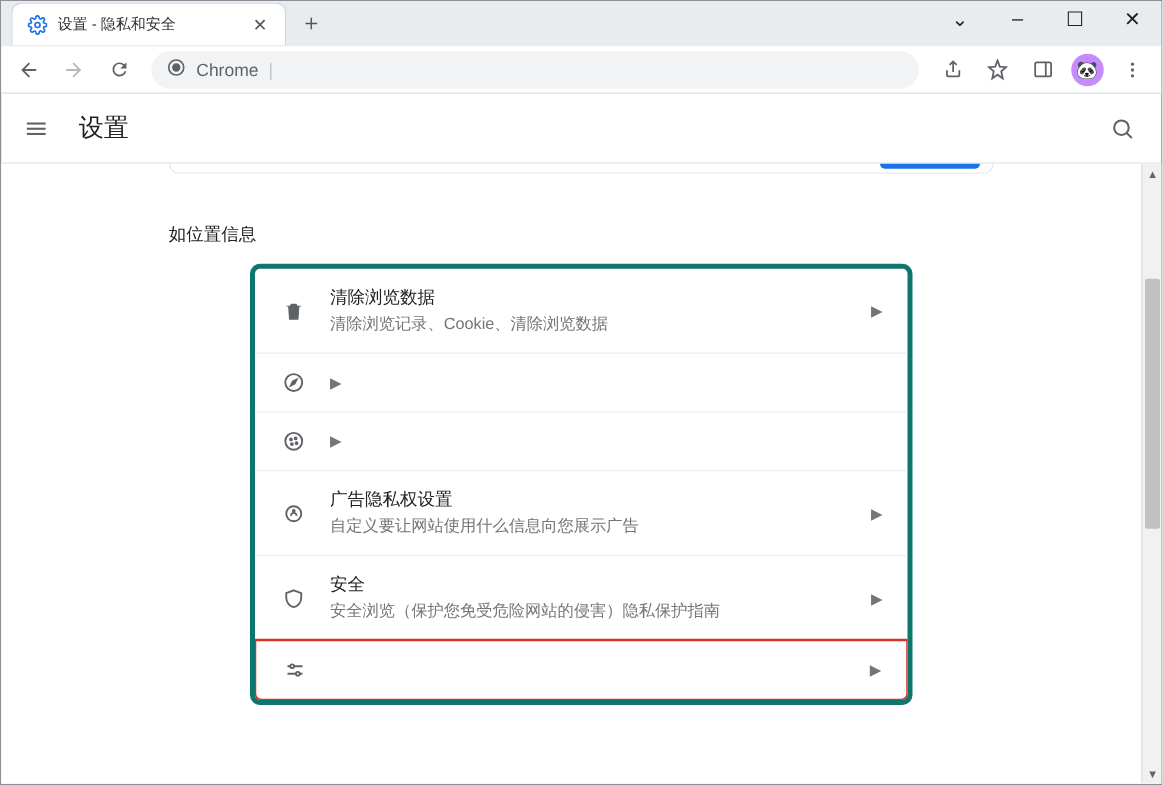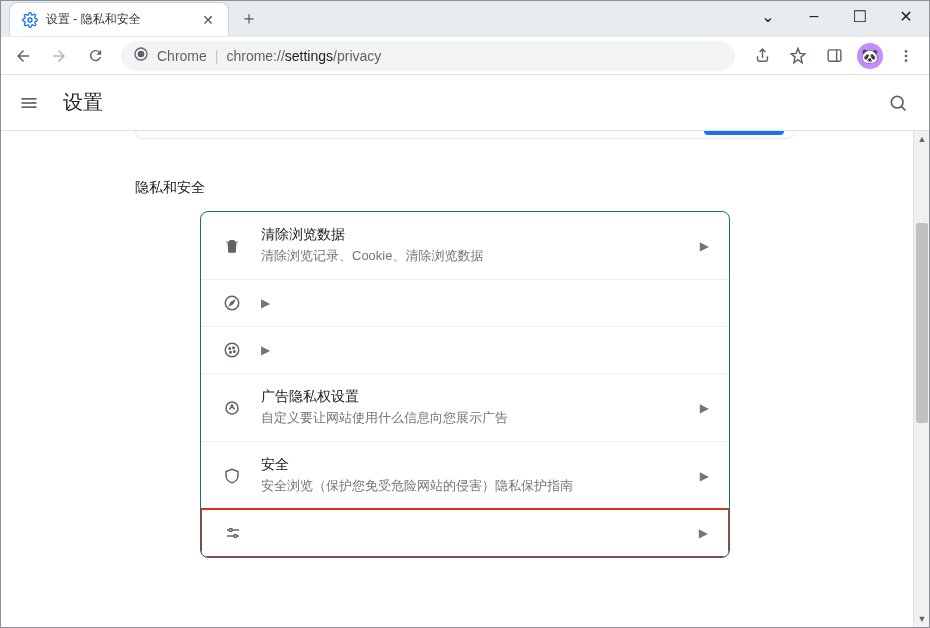--- a/index.html
+++ b/index.html
@@ -26,21 +26,21 @@
     .avatar { width:26px; height:26px; border-radius:50%; background:#c58bff; display:flex; align-items:center; justify-content:center; font-size:14px; }
     .header { height:56px; border-bottom:1px solid #e0e0e0; display:flex; align-items:center; padding:0 14px; gap:20px; }
     .menu-btn { width:28px; height:28px; display:flex; align-items:center; justify-content:center; cursor:pointer; color:#5f6368; }
     .header-title { font-size:20px; color:#202124; }
     .header-search { margin-left:auto; color:#5f6368; cursor:pointer; width:34px; height:34px; display:flex; align-items:center; justify-content:center; }
     .content { flex:1; overflow:hidden; position:relative; background:#fff; }
     .scroll-area { position:absolute; inset:0; overflow:hidden; }
     .card-cut { width:660px; margin:0 auto; height:8px; border:1px solid #e8e8e8; border-top:none; border-radius:0 0 8px 8px; box-sizing:border-box; position:relative; }
     .card-cut::after { content:""; position:absolute; right:10px; top:-10px; width:80px; height:14px; background:#1a73e8; border-radius:0 0 4px 4px; }
     .section-title { width:660px; margin:40px auto 14px; font-size:14px; color:#202124; }
-    .card { width:530px; margin:0 auto; border:1px solid #0f766e; border-radius:8px; overflow:hidden; }
+    .card { width:530px; margin:0 auto; border:4px solid #0f766e; border-radius:8px; overflow:hidden; }
     .row { display:flex; align-items:center; padding:14px 20px; gap:18px; cursor:pointer; border-top:1px solid #eee; position:relative; }
     .row:first-child { border-top:none; }
     .row-icon { width:22px; display:flex; justify-content:center; color:#5f6368; }
     .row-text { flex:1; }
     .row-title { font-size:14px; color:#202124; margin-bottom:3px; }
     .row-sub { font-size:13px; color:#757575; }
     .row-chevron { color:#757575; font-size:12px; }
     .row.highlight { border:2px solid #d93025; border-radius:0 0 6px 6px; margin:-1px; }
     .scrollbar-v { position:absolute; right:0; top:0; bottom:0; width:16px; background:#f1f1f1; border-left:1px solid #e0e0e0; }
     .scroll-thumb { position:absolute; left:2px; width:12px; background:#c1c1c1; border-radius:2px; }
@@ -89,23 +89,20 @@
     </div>
     <div class="urlbox">
       <span>
         <svg width="16" height="16" viewBox="0 0 24 24" fill="none" stroke="#5f6368" stroke-width="2">
             <circle cx="12" cy="12" r="9"></circle>
             <circle cx="12" cy="12" r="4" fill="#5f6368"></circle>
           </svg>
       </span>
       <span class="chrome-label">Chrome</span>
       <span class="divider">|</span>
-      <span>
-        <span class="path-muted">chrome://</span><span class="path-bold">settings</span><span class="path-muted">/privacy</span>
-      </span>
     </div>
     <div class="addr-right">
       <div class="addr-icon">
         <svg width="17" height="17" viewBox="0 0 24 24" fill="none" stroke="#5f6368" stroke-width="2">
             <path d="M12 3v12M8 7l4-4 4 4M5 13v5a2 2 0 0 0 2 2h10a2 2 0 0 0 2-2v-5"></path>
           </svg>
       </div>
       <div class="addr-icon">
         <svg width="18" height="18" viewBox="0 0 24 24" fill="none" stroke="#5f6368" stroke-width="2">
             <path d="M12 2l2.5 6.5L21 9l-5 4.5L17.5 21 12 17l-5.5 4L8 13.5 3 9l6.5-.5z"></path>
@@ -143,21 +140,21 @@
       <svg width="20" height="20" viewBox="0 0 24 24" fill="none" stroke="#5f6368" stroke-width="2">
           <circle cx="11" cy="11" r="7"></circle>
           <line x1="21" y1="21" x2="16" y2="16"></line>
         </svg>
     </div>
   </div>
 
   <div class="content">
     <div class="scroll-area">
       <div class="card-cut"></div>
-      <div class="section-title">隐私和安全</div>
+      <div class="section-title">如位置信息</div>
       <div class="card">
 
         <div class="row">
           <div class="row-icon">
             <svg width="18" height="18" viewBox="0 0 24 24" fill="#5f6368">
                 <path d="M6 7h12l-1 14H7L6 7zm3-3h6l1 2H8l1-2zM4 6h16v1H4z"></path>
               </svg>
           </div>
           <div class="row-text">
             <div class="row-title">清除浏览数据</div>

